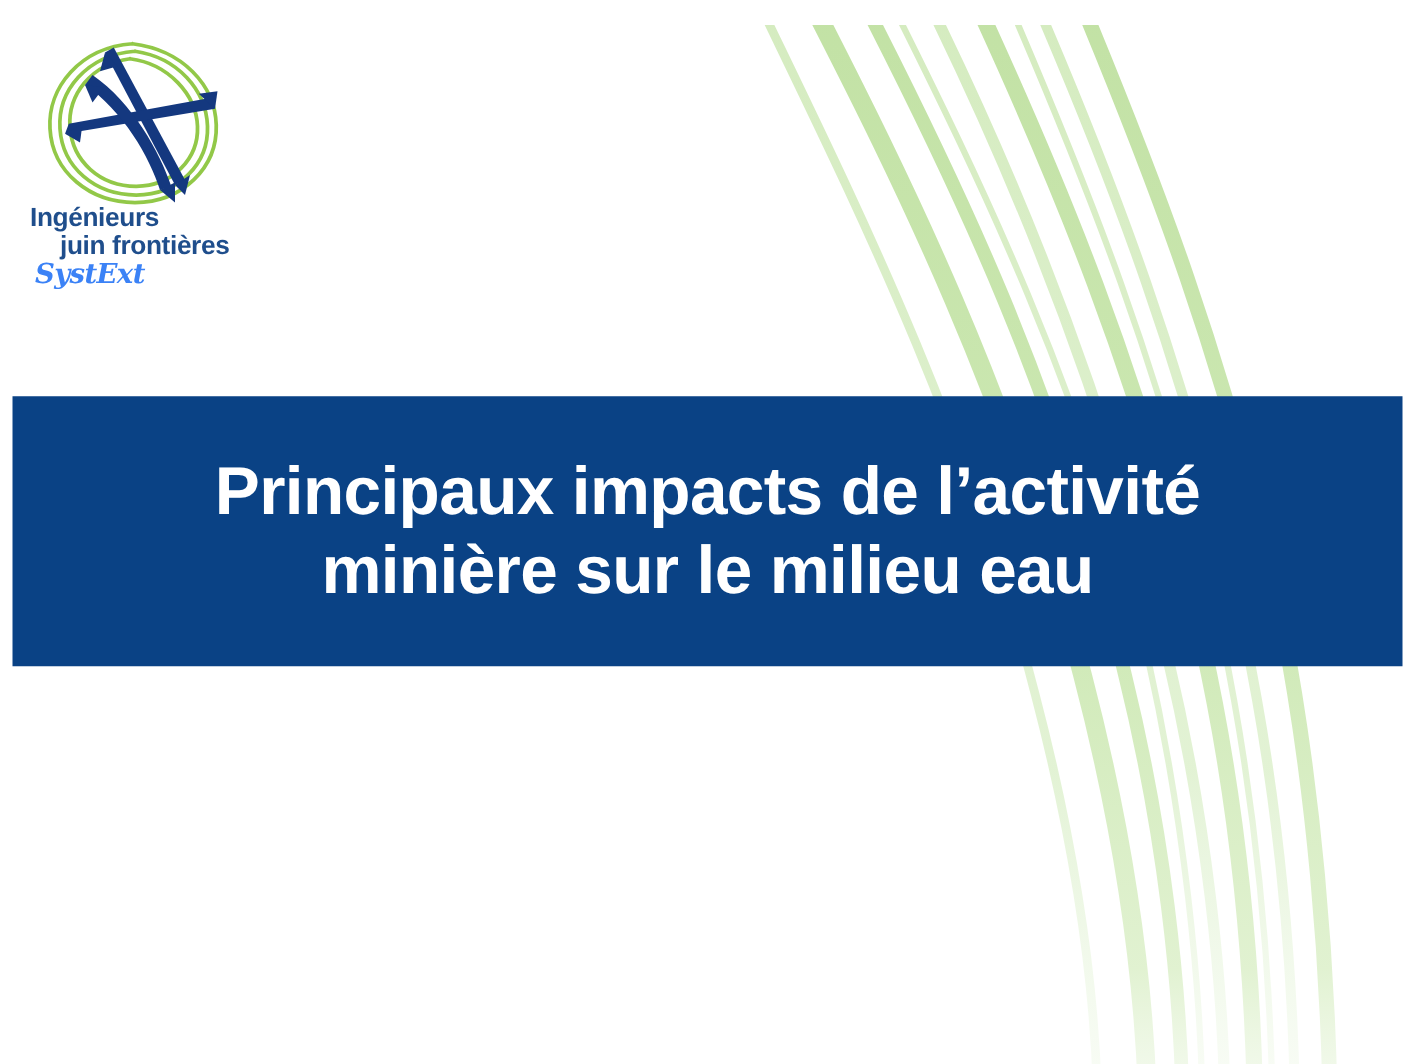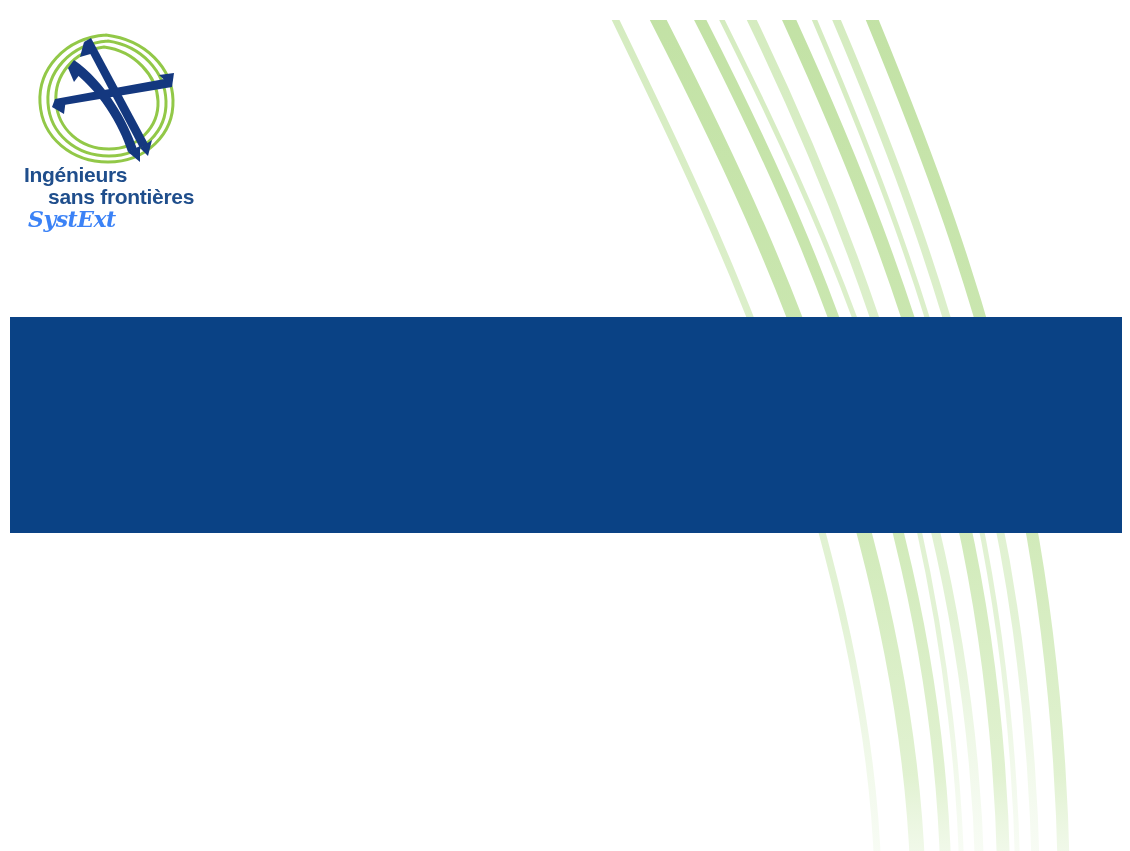--- a/index.html
+++ b/index.html
@@ -176,28 +176,29 @@
         <path d="M24 81 L38 73 L36 88 Z"></path>
         <path d="M144 61 L131 49 L146 47 Z"></path>
         <path d="M37 58 L44 52 L122 124 L114 130 Z" opacity="0.0"></path>
         <path d="M100 126 C 92 100, 70 62, 40 42 L46 34 C 78 56, 100 96, 109 123 Z"></path>
         <path d="M40 42 L55 44 L46 56 Z"></path>
         <path d="M100 126 L112 120 L112 136 Z"></path>
       </g>
     </svg>
     <div class="logo-text">
       <div class="logo-line1">Ingénieurs</div>
-      <div class="logo-line2">sans frontières</div>
+      <div class="logo-line2">juin frontières</div>
       <div class="logo-line3">SystExt</div>
     </div>
   </div>
 
   <div class="title-banner">
     <div class="title-text">
-      <br>
+      <span>Principaux impacts de l’activité</span><br>
+      <span>minière sur le milieu eau</span>
     </div>
   </div>
 
 
   <div class="bottom-artifact">
     <svg viewBox="0 0 230 16" preserveAspectRatio="none" aria-hidden="true">
       <g fill="#D8D8D8">
         <rect x="8" y="2" width="16" height="14" rx="2"></rect>
         <rect x="36" y="0" width="10" height="16" rx="2"></rect>
         <rect x="60" y="3" width="22" height="13" rx="2"></rect>

